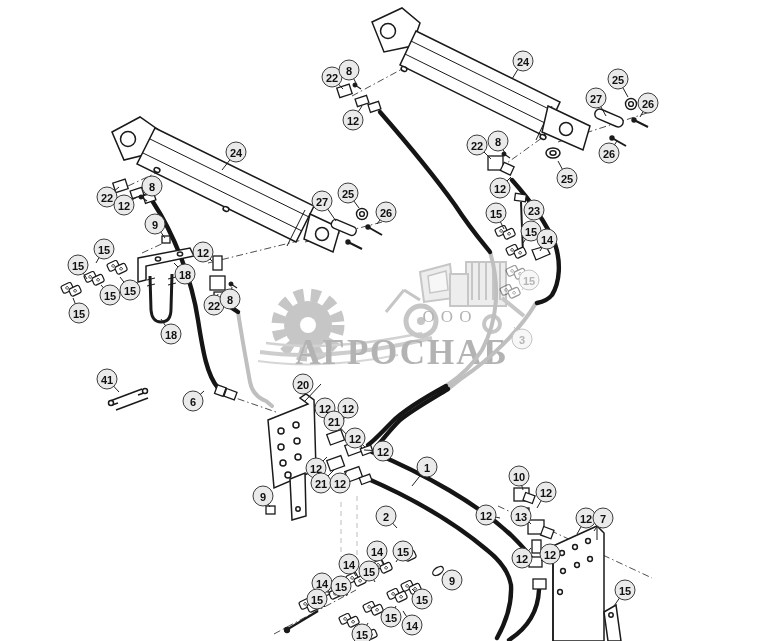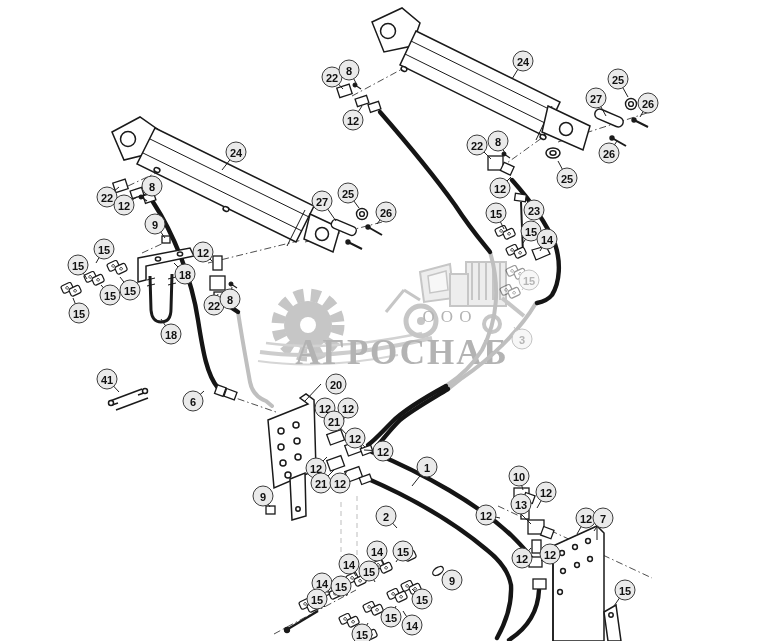--- a/index.html
+++ b/index.html
@@ -390,35 +390,35 @@
       <div class="callout" style="left: 648px; top: 103px;">26</div>
       <div class="callout" style="left: 609px; top: 153px;">26</div>
       <div class="callout" style="left: 567px; top: 178px;">25</div>
       <div class="callout" style="left: 477px; top: 145px;">22</div>
       <div class="callout" style="left: 498px; top: 141px;">8</div>
       <div class="callout" style="left: 500px; top: 188px;">12</div>
       <div class="callout" style="left: 534px; top: 210px;">23</div>
       <div class="callout" style="left: 496px; top: 213px;">15</div>
       <div class="callout" style="left: 531px; top: 231px;">15</div>
       <div class="callout" style="left: 547px; top: 239px;">14</div>
-      <div class="callout" style="left: 336px; top: 384px;">20</div>
+      <div class="callout" style="left: 303px; top: 384px;">20</div>
       <div class="callout" style="left: 325px; top: 408px;">12</div>
       <div class="callout" style="left: 348px; top: 408px;">12</div>
       <div class="callout" style="left: 334px; top: 421px;">21</div>
       <div class="callout" style="left: 355px; top: 438px;">12</div>
       <div class="callout" style="left: 383px; top: 451px;">12</div>
       <div class="callout" style="left: 316px; top: 468px;">12</div>
       <div class="callout" style="left: 321px; top: 483px;">21</div>
       <div class="callout" style="left: 340px; top: 483px;">12</div>
       <div class="callout" style="left: 263px; top: 496px;">9</div>
       <div class="callout" style="left: 427px; top: 467px;">1</div>
       <div class="callout" style="left: 386px; top: 516px;">2</div>
       <div class="callout" style="left: 519px; top: 476px;">10</div>
       <div class="callout" style="left: 486px; top: 515px;">12</div>
-      <div class="callout" style="left: 521px; top: 504px;">13</div>
+      <div class="callout" style="left: 521px; top: 516px;">13</div>
       <div class="callout" style="left: 546px; top: 492px;">12</div>
       <div class="callout" style="left: 522px; top: 558px;">12</div>
       <div class="callout" style="left: 550px; top: 554px;">12</div>
       <div class="callout" style="left: 586px; top: 518px;">12</div>
       <div class="callout" style="left: 603px; top: 518px;">7</div>
       <div class="callout" style="left: 625px; top: 590px;">15</div>
       <div class="callout" style="left: 452px; top: 580px;">9</div>
       <div class="callout" style="left: 377px; top: 551px;">14</div>
       <div class="callout" style="left: 403px; top: 551px;">15</div>
       <div class="callout" style="left: 349px; top: 564px;">14</div>

